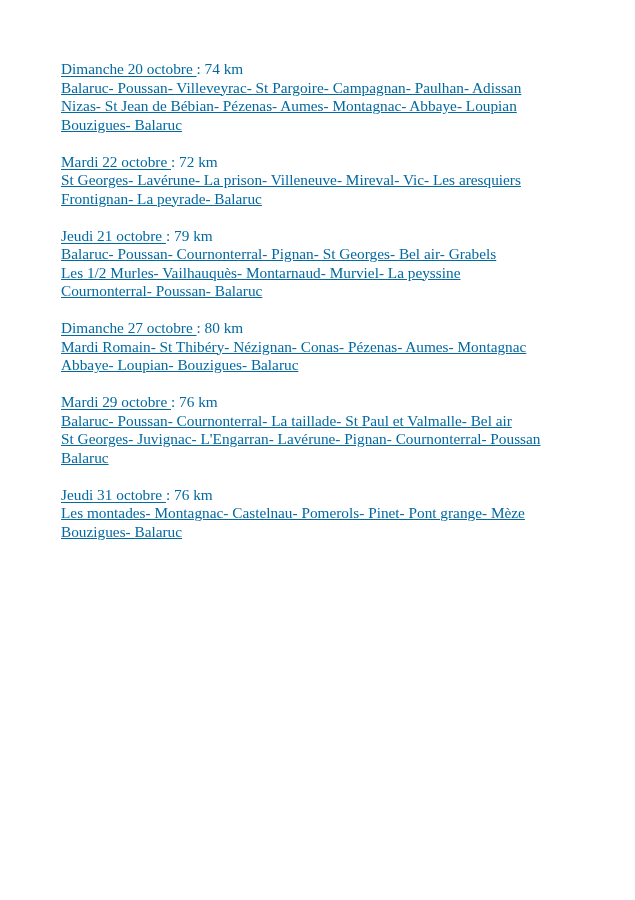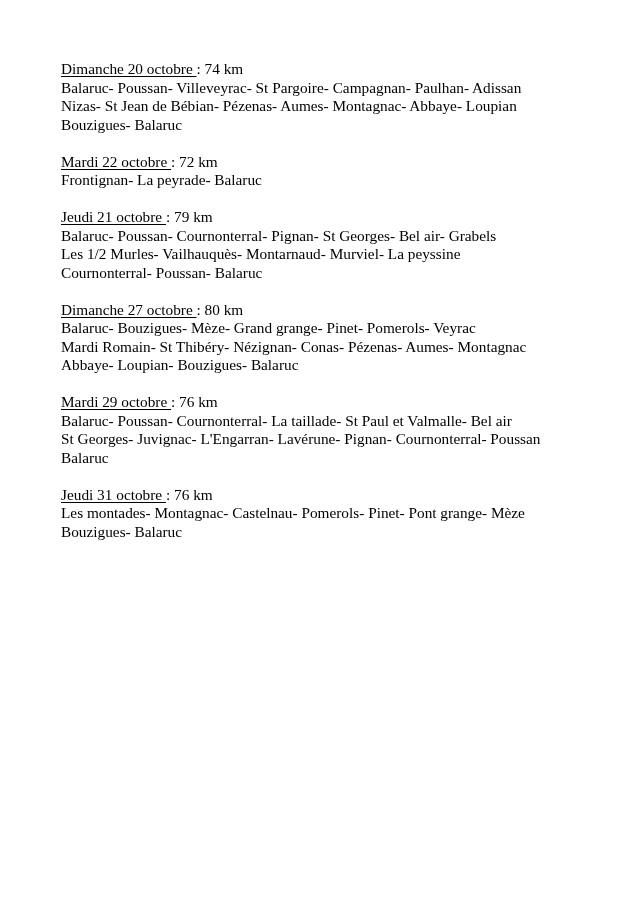--- a/index.html
+++ b/index.html
@@ -1,53 +1,53 @@
 <!DOCTYPE html>
 <html><head>
 <meta charset="utf-8">
 <style>
   html, body { margin: 0; padding: 0; background: #ffffff; }
   body { width: 635px; height: 900px; position: relative; overflow: hidden; }
   .page {
     position: absolute; left: 61px; top: 60px; width: 520px;
     font-family: "Liberation Serif", "DejaVu Serif", serif;
-    font-size: 15.3px; line-height: 18.5px; color: #000000;
+    font-size: 15.3px; line-height: 18.5px; color: #0369a1;
   }
   .entry { margin: 0 0 18.5px 0; }
   .heading { white-space: nowrap; }
   .date { text-decoration: underline; text-underline-offset: 2px; text-decoration-thickness: 1px; }
-  .line { white-space: nowrap; }
+  .line { white-space: nowrap; text-decoration: underline; }
 </style>
 </head>
 <body>
 
 <div class="page">
 
   <div class="entry">
     <div class="heading"><span class="date">Dimanche 20 octobre </span><span>: 74 km</span></div>
     <div class="line">Balaruc- Poussan- Villeveyrac- St Pargoire- Campagnan- Paulhan- Adissan</div>
     <div class="line">Nizas- St Jean de Bébian- Pézenas- Aumes- Montagnac- Abbaye- Loupian</div>
     <div class="line">Bouzigues- Balaruc</div>
   </div>
 
   <div class="entry">
     <div class="heading"><span class="date">Mardi 22 octobre </span><span>: 72 km</span></div>
+    <div class="line">St Georges- Lavérune- La prison- Villeneuve- Mireval- Vic- Les aresquiers</div>
     <div class="line">Frontignan- La peyrade- Balaruc</div>
   </div>
 
   <div class="entry">
     <div class="heading"><span class="date">Jeudi 21 octobre </span><span>: 79 km</span></div>
     <div class="line">Balaruc- Poussan- Cournonterral- Pignan- St Georges- Bel air- Grabels</div>
     <div class="line">Les 1/2 Murles- Vailhauquès- Montarnaud- Murviel- La peyssine</div>
     <div class="line">Cournonterral- Poussan- Balaruc</div>
   </div>
 
   <div class="entry">
     <div class="heading"><span class="date">Dimanche 27 octobre </span><span>: 80 km</span></div>
-    <div class="line">Balaruc- Bouzigues- Mèze- Grand grange- Pinet- Pomerols- Veyrac</div>
     <div class="line">Mardi Romain- St Thibéry- Nézignan- Conas- Pézenas- Aumes- Montagnac</div>
     <div class="line">Abbaye- Loupian- Bouzigues- Balaruc</div>
   </div>
 
   <div class="entry">
     <div class="heading"><span class="date">Mardi 29 octobre </span><span>: 76 km</span></div>
     <div class="line">Balaruc- Poussan- Cournonterral- La taillade- St Paul et Valmalle- Bel air</div>
     <div class="line">St Georges- Juvignac- L'Engarran- Lavérune- Pignan- Cournonterral- Poussan</div>
     <div class="line">Balaruc</div>
   </div>

